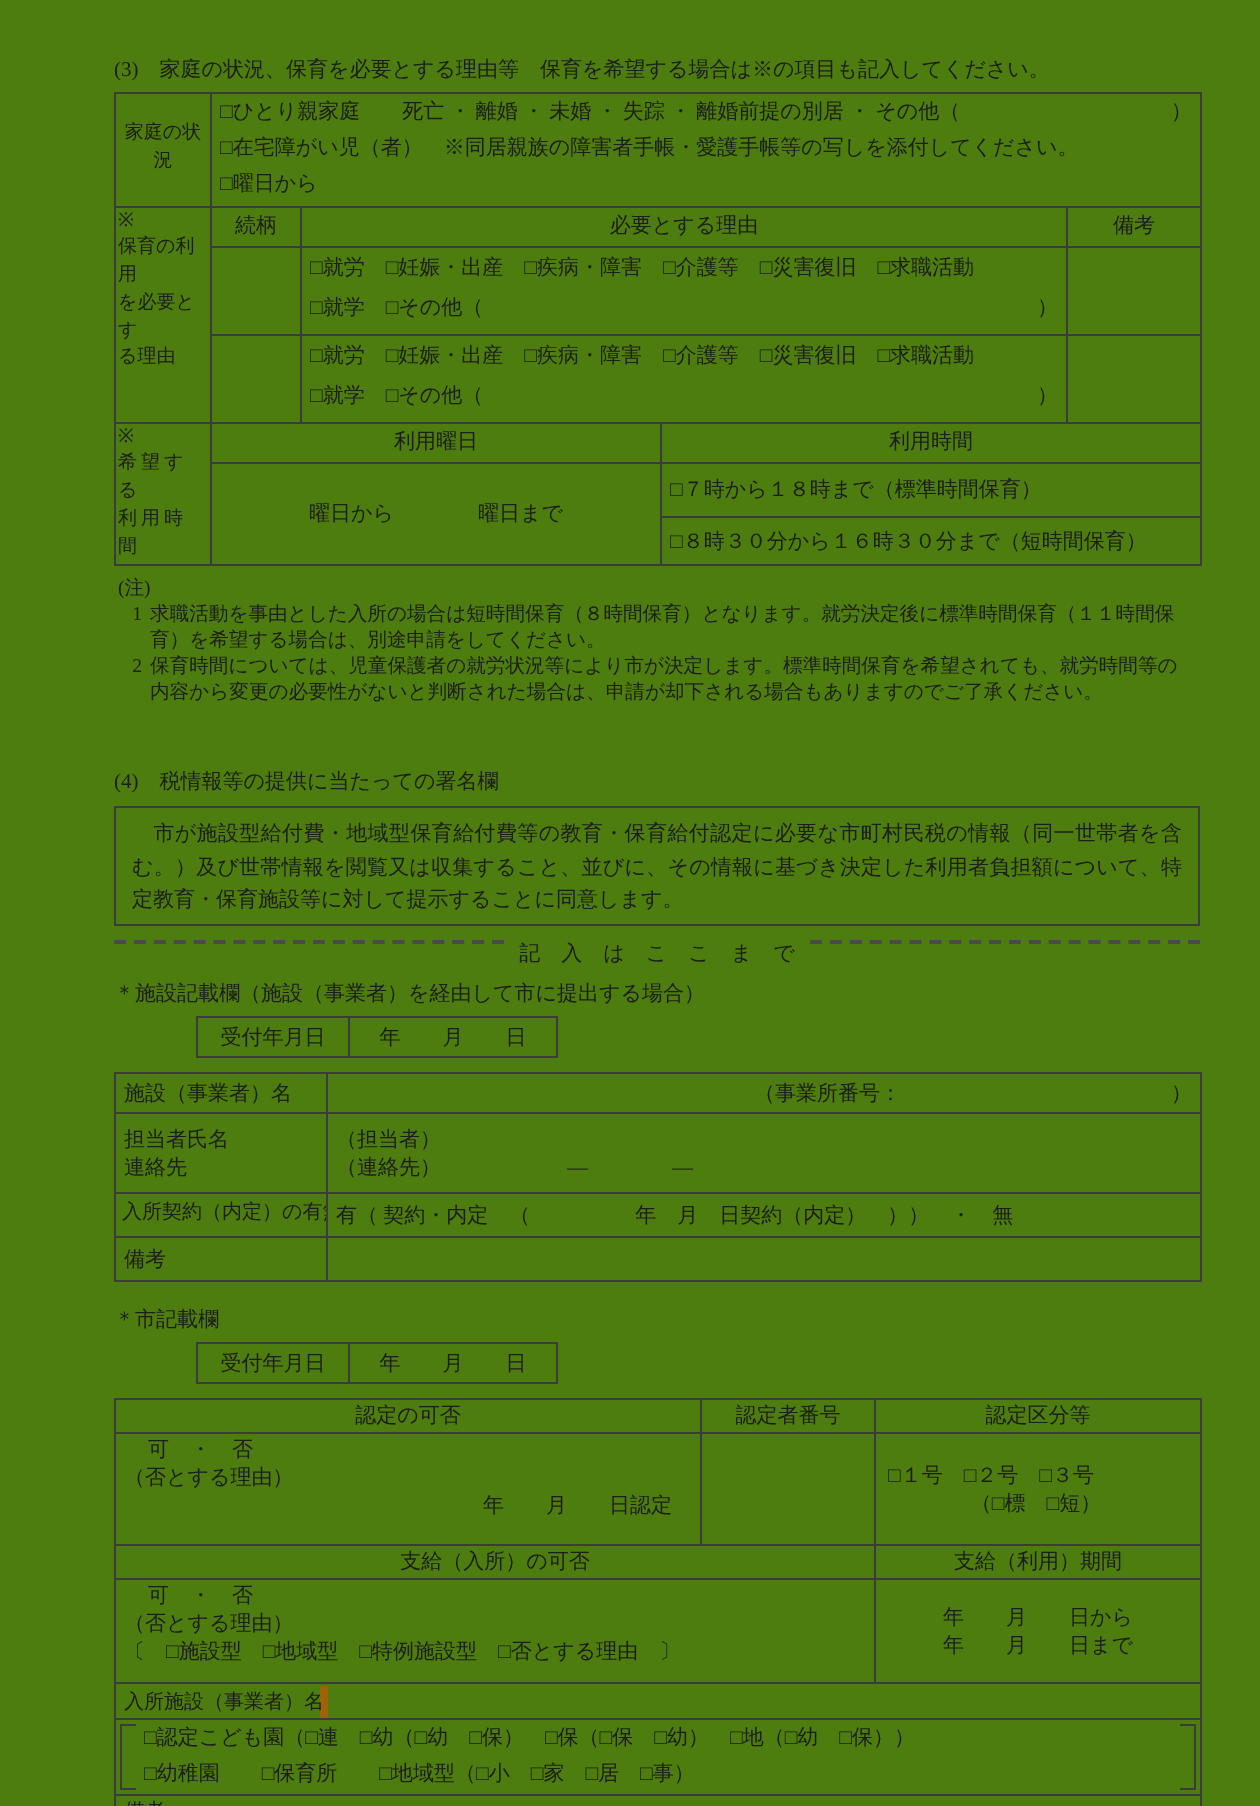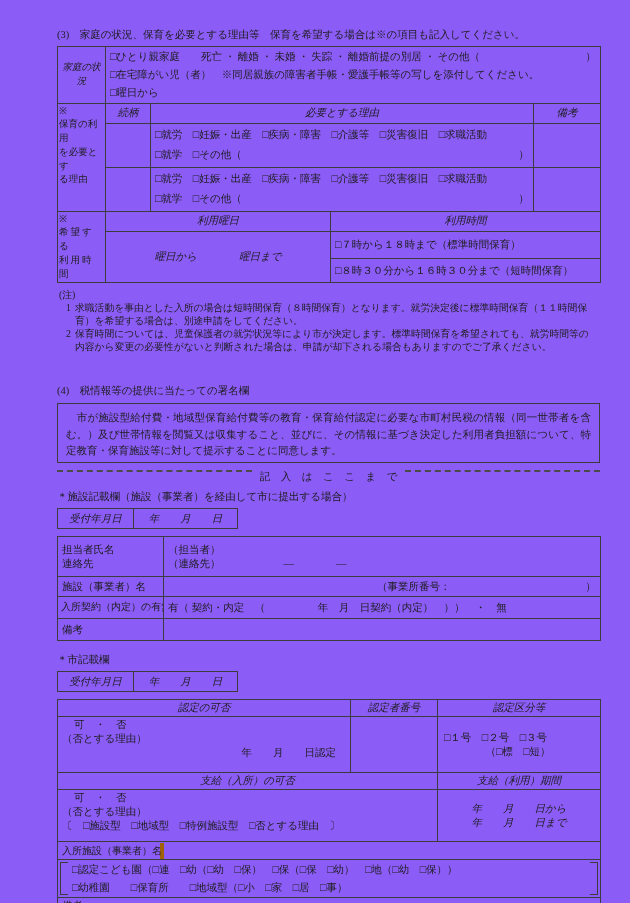--- a/index.html
+++ b/index.html
@@ -1,24 +1,24 @@
 <!DOCTYPE html>
 <html><head>
 <meta charset="utf-8">
 <style>
   html,body{margin:0;padding:0;background:#e8e8e8;}
   .page{
-    width:630px;height:903px;background:#8b5cf6;position:relative;overflow:hidden;
+    width:630px;height:903px;background:#4d7c0f;position:relative;overflow:hidden;
     font-family:"Liberation Serif","DejaVu Serif",serif;color:#1d1d1d;font-size:10.5px;
     box-sizing:border-box;padding:28px 30px 0 57px;
   }
   .sec-title{font-size:10.5px;margin:0 0 4px 0;}
   table{border-collapse:collapse;table-layout:fixed;width:543px;}
   td{border:1px solid #3c3c3c;padding:1px 4px;vertical-align:middle;box-sizing:border-box;overflow:hidden;}
-  .center{text-align:center;font-style:italic;}
+  .center{text-align:center;}
   .vtop{vertical-align:top;}
   .lblcell{padding:1px 1px;font-size:9.5px;line-height:1.45;}
   .flexline{display:flex;align-items:baseline;white-space:nowrap;}
   .grow{flex:1;}
   .ml3{line-height:1.7;}
   .reason-line{line-height:1.95;white-space:nowrap;}
   .nopad{padding:0;}
   
   .notes{margin-top:5px;font-size:9.8px;line-height:1.33;width:537px;}
   .note-item{display:flex;}
@@ -28,21 +28,21 @@
   .sigbox{border:1px solid #3c3c3c;margin-top:5px;padding:6px 8px 3px 8px;width:543px;box-sizing:border-box;}
   .sigbody{line-height:1.55;text-align:justify;}
   .sigrow{display:flex;align-items:center;height:17px;}
   .sig-spacer{width:288px;flex:none;}
   .seal{margin-right:12px;font-size:12px;}
   
   .divider{display:flex;margin:7px 0 6px 0;width:543px;}
   .dash{flex:1;border-top:2px dashed #4a4a4a;height:0;}
   .divider-label{padding:0 8px;white-space:nowrap;}
   
-  .mini{width:180px;margin-top:2px;}
+  .mini{width:180px;margin-top:2px;margin-left:41px;}
   
   .bracketwrap{display:flex;align-items:stretch;padding:1px 2px;}
   .brk{width:7px;flex:none;border:1.5px solid #3c3c3c;}
   .brk-l{border-right:none;margin:1px 0;}
   .brk-r{border-left:none;margin:1px 0;}
   .brkbody{flex:1;padding:0 4px;line-height:1.65;white-space:nowrap;}
   .inner-split{display:flex;height:100%;align-items:center;}
   .inner-label{width:106px;flex:none;border-right:4px solid #a16207;padding:1px 4px;box-sizing:border-box;align-self:stretch;display:flex;align-items:center;}
   .hope-label span{letter-spacing:2px;}
   .ws{white-space:nowrap;}
@@ -165,39 +165,39 @@
     </tr>
   </tbody>
     </table>
 
   <table style="margin-top:7px">
     <colgroup>
         <col style="width:106px">
         <col style="width:437px">
       </colgroup>
     <tbody>
-        <tr style="height:40px">
+        <tr style="height:20px">
+      <td class="ws">施設（事業者）名</td>
+      <td>
+        <div class="flexline">
+          <span class="grow"></span>
+          <span>（事業所番号：</span>
+          <span style="width:135px"></span>
+          <span>）</span>
+        </div>
+      </td>
+    </tr>
+    <tr style="height:40px">
       <td>
         <div>担当者氏名</div>
         <div>連絡先</div>
       </td>
       <td>
         <div class="ws">（担当者）</div>
         <div class="ws">（連絡先）　　　　　　―　　　　―</div>
-      </td>
-    </tr>
-    <tr style="height:20px">
-      <td class="ws">施設（事業者）名</td>
-      <td>
-        <div class="flexline">
-          <span class="grow"></span>
-          <span>（事業所番号：</span>
-          <span style="width:135px"></span>
-          <span>）</span>
-        </div>
       </td>
     </tr>
     <tr style="height:22px">
       <td class="ws lblcell" style="font-size:10px;padding:1px 3px">入所契約（内定）の有無</td>
       <td class="ws">有（ 契約・内定　（　　　　　年　月　日契約（内定）　））　・　無</td>
     </tr>
     <tr style="height:22px">
       <td>備考</td>
       <td></td>
     </tr>

